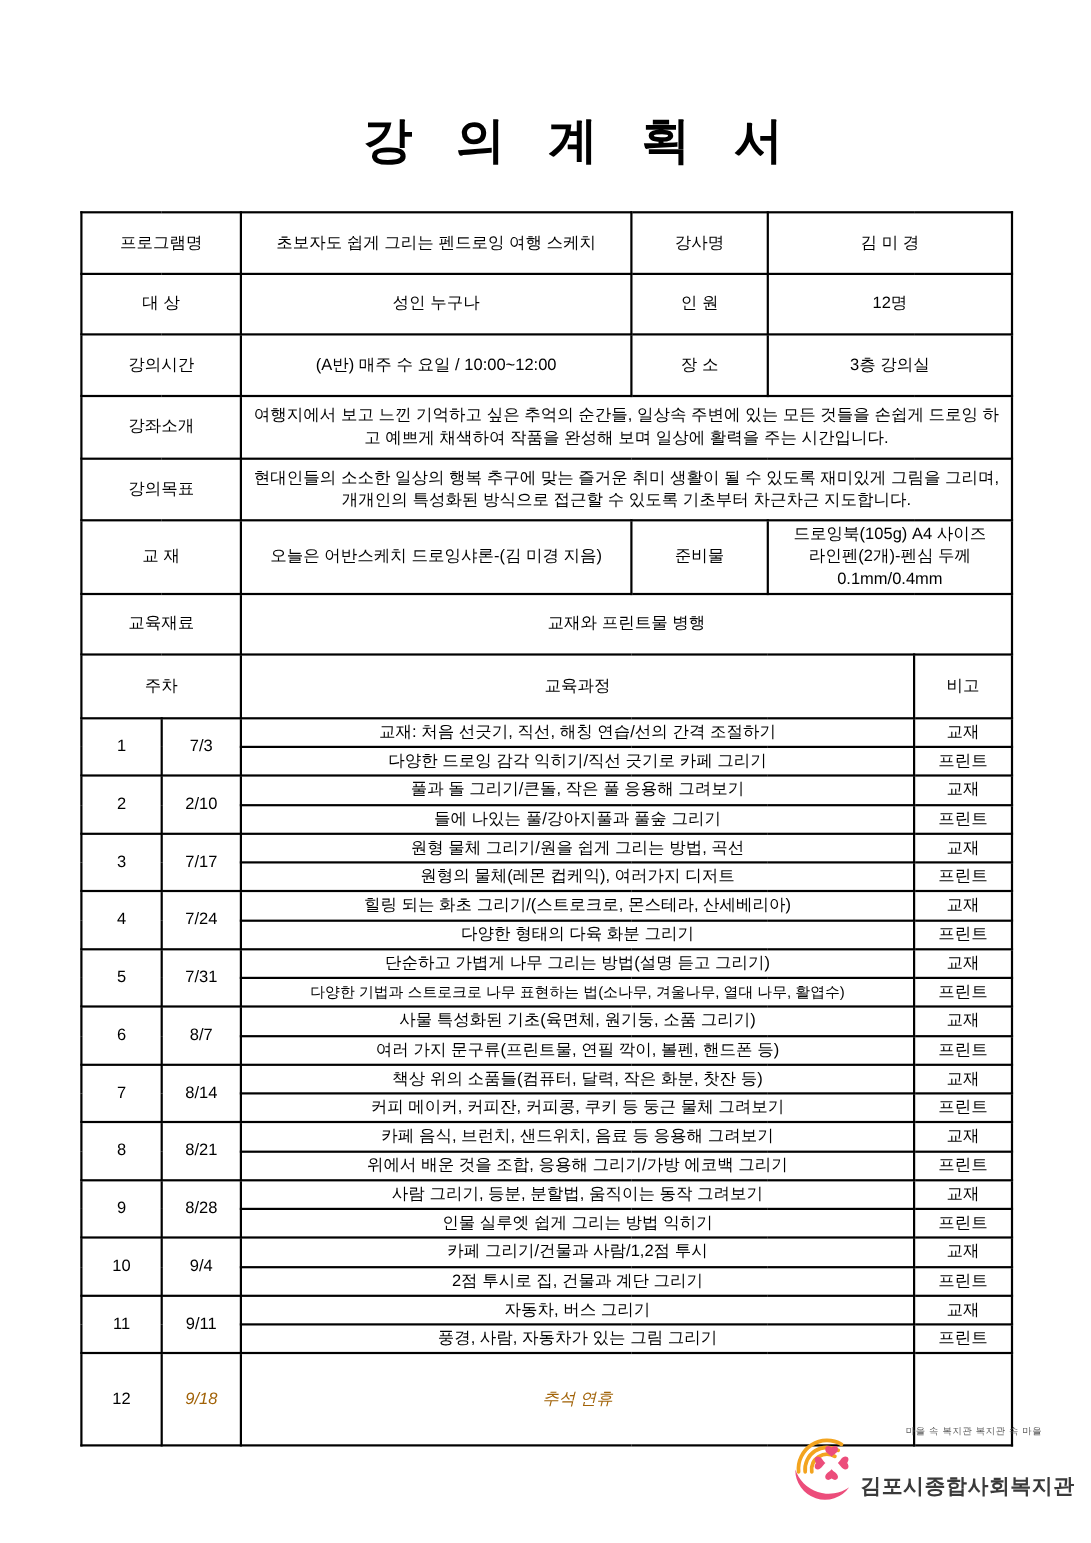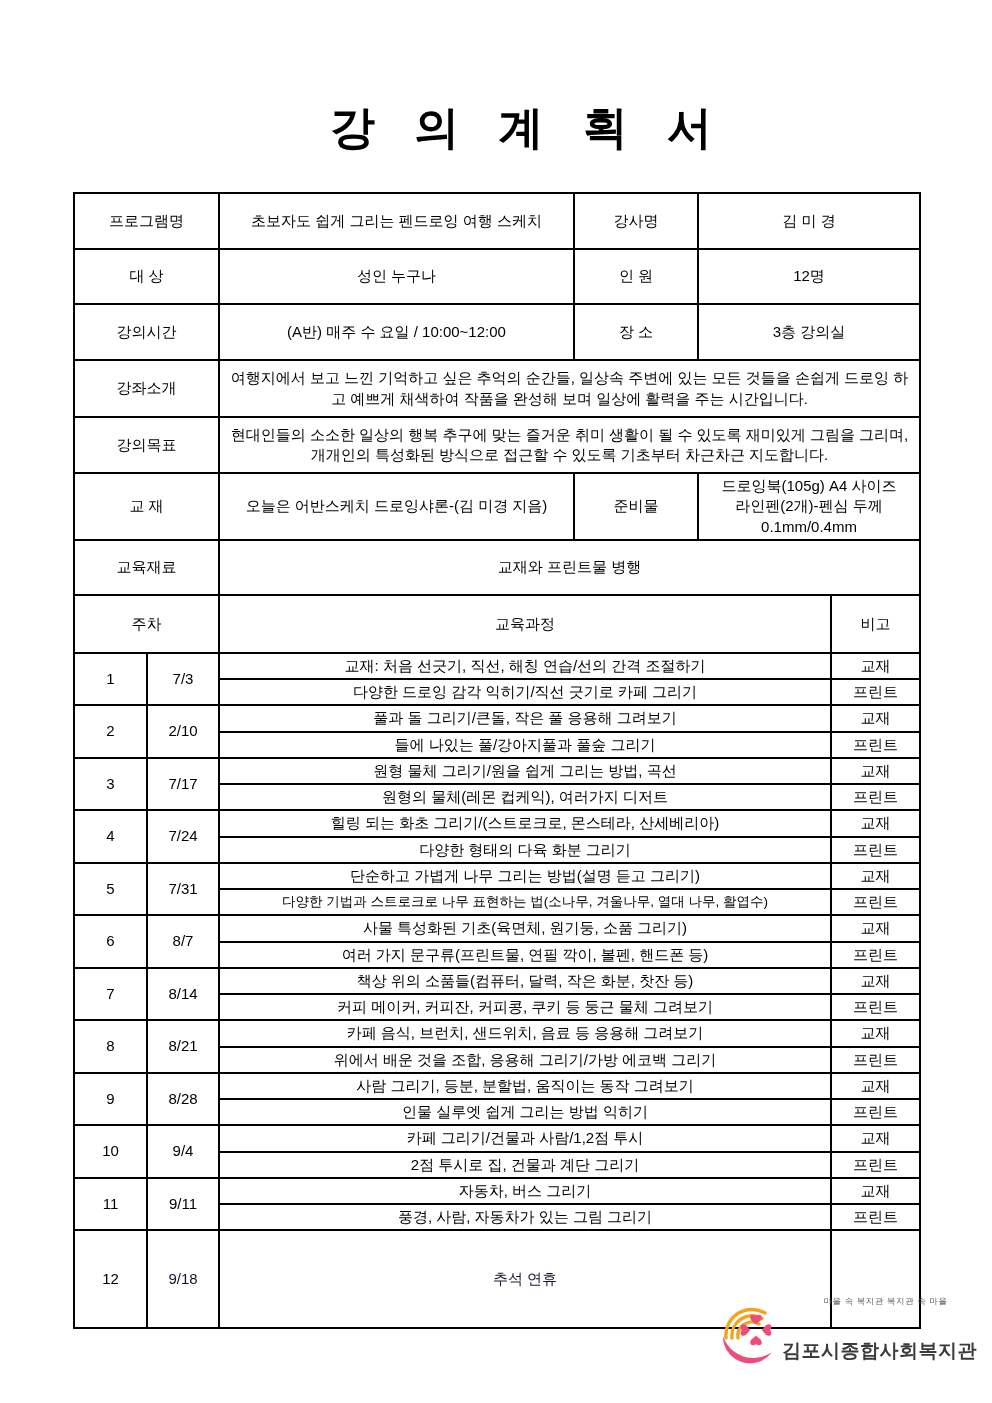--- a/index.html
+++ b/index.html
@@ -24,21 +24,21 @@
   table.plan td {
     border:2px solid #000;
     text-align:center; vertical-align:middle;
     font-size:15px; padding:2px 4px; overflow:hidden;
     line-height:1.35;
   }
   td.lbl { font-size:15px; }
   td.leftcell { text-align:left; padding:5px 9px; line-height:1.55; font-size:14.5px; }
   td.pre { white-space:pre-line; font-size:13.5px; line-height:1.35; padding:2px 2px; }
   td.sch { font-size:14.5px; padding:1px 4px; }
-  .red { color:#0f172a; }
+  .red { color:#a16207;font-style:italic; }
   
   .logo {
     position:absolute; left:718px; top:1295px; height:70px;
     display:flex; align-items:center; gap:2px;
   }
   .logo-text { display:flex; flex-direction:column; align-items:center; }
   .logo-tagline {
     font-size:8.5px; color:#5a5a5a; letter-spacing:0.6px;
     margin-bottom:2px; white-space:nowrap; align-self:center; transform:translateX(6px);
   }
@@ -222,21 +222,21 @@
       <td rowspan="2" class="sch">11</td>
       <td rowspan="2" class="sch">9/11</td>
       <td colspan="3" class="sch">자동차, 버스 그리기</td>
       <td class="sch">교재</td>
     </tr>
     <tr style="height:25px">
       <td colspan="3" class="sch">풍경, 사람, 자동차가 있는 그림 그리기</td>
       <td class="sch">프린트</td>
     </tr>
 
-    <tr style="height:98px">
+    <tr style="height:84px">
       <td class="sch">12</td>
       <td class="sch red">9/18</td>
       <td colspan="3" class="sch red">추석 연휴</td>
       <td class="sch"></td>
     </tr>
   </tbody>
 </table>
 
 <div class="logo">
   <svg width="62" height="68" viewBox="0 0 62 68">

